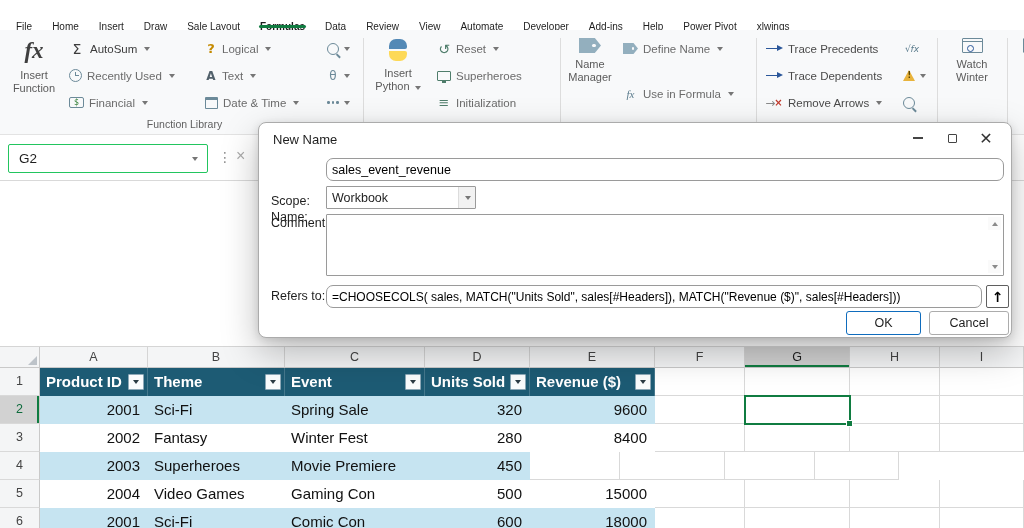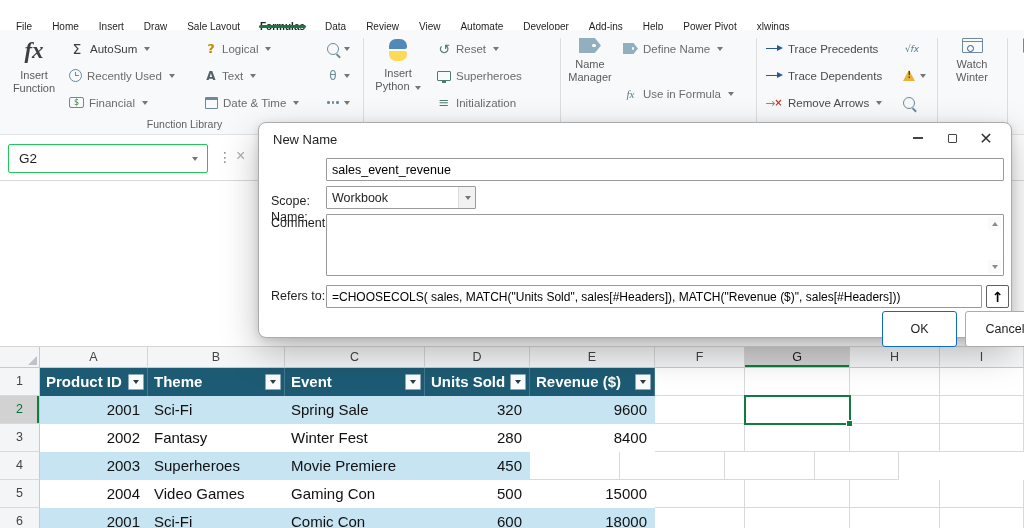--- a/index.html
+++ b/index.html
@@ -137,43 +137,43 @@
     border:1px solid #ABABAB;border-radius:8px;z-index:50;
     box-shadow:0 14px 36px rgba(0,0,0,0.26),0 2px 8px rgba(0,0,0,0.12);font-size:12.5px;color:#1e1e1e;}
   .dlg-title{position:absolute;left:14px;top:9px;font-size:13px;color:#1e1e1e;}
   .ctl{position:absolute;top:2px;width:34px;height:26px;display:flex;align-items:center;
     justify-content:center;color:#444;}
   .ctl.min{right:76px;}.ctl.max{right:42px;}.ctl.close{right:8px;font-size:16px;color:#333;}
   .minbar{width:10px;height:1.4px;background:#444;}
   .maxbox{width:9px;height:9px;border:1.3px solid #444;border-radius:1px;}
   .dlbl{position:absolute;left:12px;}
   .dinp{position:absolute;border:1px solid #9A9A9A;background:#fff;font-size:12.5px;color:#000;
-    padding:0 5px;font-family:"Liberation Sans","DejaVu Sans",sans-serif;border-radius:1px;}
+    padding:0 5px;font-family:"Liberation Sans","DejaVu Sans",sans-serif;border-radius:7px;}
   .inp-name{left:67px;top:35px;width:678px;height:23px;}
   .scope-box{position:absolute;left:67px;top:63px;width:150px;height:23px;border:1px solid #9A9A9A;
     display:flex;align-items:center;background:#fff;border-radius:1px;}
   .scope-box .sval{flex:1;padding-left:5px;}
   .scope-caret{width:17px;height:100%;display:flex;align-items:center;justify-content:center;
     background:#F2F2F2;border-left:1px solid #DCDCDC;}
   .comment-box{position:absolute;left:67px;top:91px;width:678px;height:62px;border:1px solid #9A9A9A;
     background:#fff;border-radius:1px;}
   .sb-up,.sb-dn{position:absolute;right:2px;width:13px;height:13px;display:flex;
     align-items:center;justify-content:center;background:#FAFAFA;}
   .sb-up{top:2px;}.sb-dn{bottom:2px;}
   .tri-up{width:0;height:0;border-left:3.5px solid transparent;border-right:3.5px solid transparent;
     border-bottom:4px solid #8a8a8a;}
   .tri-dn{width:0;height:0;border-left:3.5px solid transparent;border-right:3.5px solid transparent;
     border-top:4px solid #8a8a8a;}
   .inp-refers{left:67px;top:162px;width:656px;height:23px;font-size:12px;}
   .collapse{position:absolute;left:727px;top:162px;width:23px;height:23px;border:1px solid #5f5f5f;
     display:flex;align-items:center;justify-content:center;background:#fff;border-radius:2px;}
   .collapse::before{content:"↑";font-family:"DejaVu Sans",sans-serif;font-weight:bold;
     font-size:14px;color:#000;}
-  .dbtn{position:absolute;top:188px;height:36px;background:#fff;border-radius:3px;
-    display:flex;align-items:center;justify-content:center;font-size:12.5px;color:#1e1e1e;margin-left:36px;}
+  .dbtn{position:absolute;top:188px;height:24px;background:#fff;border-radius:3px;
+    display:flex;align-items:center;justify-content:center;font-size:12.5px;color:#1e1e1e;}
   .btn-ok{left:587px;width:75px;border:1px solid #0F6CBD;}
   .btn-cancel{left:670px;width:80px;border:1px solid #ACACAC;}
 </style>
 </head>
 <body>
 
 <div class="app">
 
   <div class="tabbar">
     <div class="tab">File</div>

